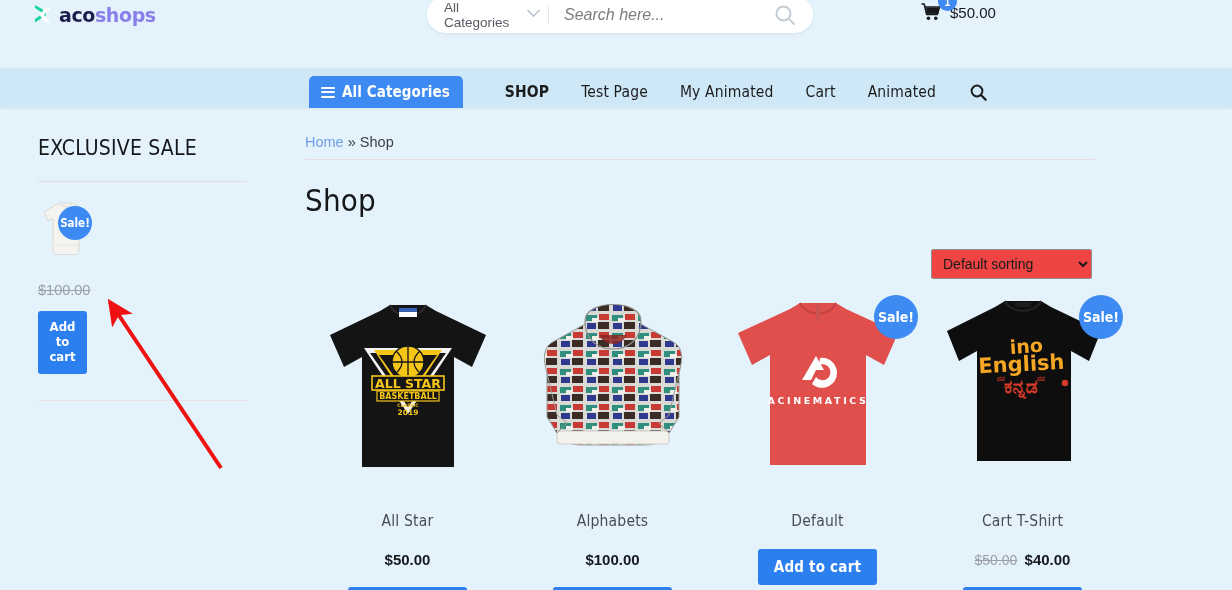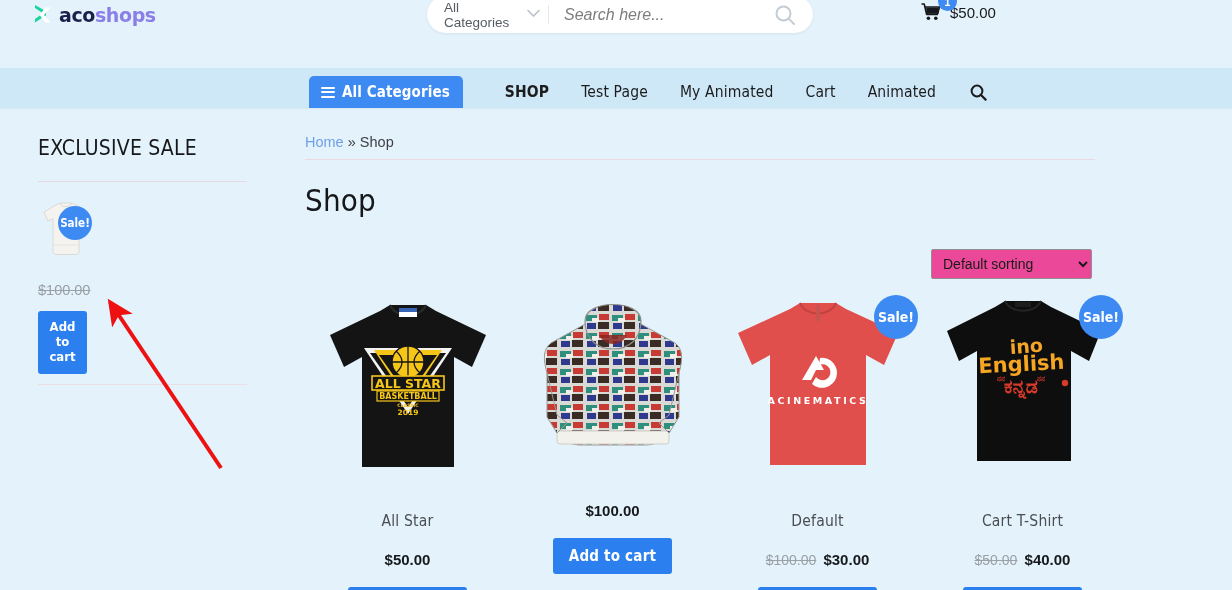--- a/index.html
+++ b/index.html
@@ -200,21 +200,21 @@
     flex: 0 0 280px;
     padding: 28px 0 0 0;
     position: relative;
   }
   .widget {
     margin: 0 33px 0 38px;
     border: 1px solid #ecdfe3;
     border-top: none;
     border-left: none;
     border-right: none;
-    padding-bottom: 10px;
+    padding-bottom: 26px;
   }
   .widget-title {
     font-size: 21px;
     color: #15171a;
     font-family: "DejaVu Sans Condensed", "Liberation Sans Narrow", "Liberation Sans", sans-serif;
     letter-spacing: 0.2px;
     margin: 0 0 21px 0;
     font-weight: normal;
   }
   .widget-divider {
@@ -311,21 +311,21 @@
     width: 787px;
   }
   .result-count { font-size: 15px; color: #3a3d42; }
   .sort-select {
     margin-left: auto;
     font-size: 14px;
     font-family: "Liberation Sans", sans-serif;
     padding: 5px 6px 5px 7px;
     border: 1px solid #8f8f8f;
     border-radius: 2px;
-    background: #ec4899;
+    background: #ef4444;
     color: #1a1a1a;
     width: 161px;
     cursor: pointer;
   }
 
   .products {
     display: flex;
     margin-top: 16px;
     gap: 0;
   }
@@ -561,20 +561,21 @@
             <g>
               <path d="M54 28 C54 8 106 8 106 28 L142 48 C150 54 150 64 146 78 L140 122 C140 140 128 150 112 150 L48 150 C32 150 20 140 20 122 L14 78 C10 64 10 54 18 48 Z" fill="url(#patchPat)" stroke="#9a9a96" stroke-width="1"></path>
               <path d="M52 26 C52 4 108 4 108 26 C108 44 96 54 80 54 C64 54 52 44 52 26 Z" fill="url(#patchPat)" stroke="#8e8e8a" stroke-width="1.2"></path>
               <path d="M66 40 C72 52 88 52 94 40" fill="#8c2520" opacity="0.85"></path>
               <rect x="24" y="136" width="112" height="13" rx="3" fill="#f2f1ec" stroke="#cfcec9" stroke-width="1"></rect>
               <path d="M14 78 L24 120 L34 128 L24 138 L14 122 Z" fill="url(#patchPat)" stroke="#9a9a96" stroke-width="1"></path>
               <path d="M146 78 L136 120 L126 128 L136 138 L146 122 Z" fill="url(#patchPat)" stroke="#9a9a96" stroke-width="1"></path>
             </g>
           </svg>
         </div>
+        <div class="product-name">Alphabets</div>
         <div class="product-price">
           <span class="price-new">$100.00</span>
         </div>
         <button class="addcart">Add to cart</button>
       </div>
 
       <div class="product">
         <div class="product-media">
           <svg width="180" height="186" viewBox="0 0 180 186">
             <path d="M62 14 L72 8 L108 8 L118 14 L170 38 L156 70 L138 60 L138 170 L42 170 L42 60 L24 70 L10 38 Z" fill="#e04f4c"></path>
@@ -582,24 +583,20 @@
             <rect x="88" y="10" width="4" height="16" fill="#c9534f"></rect>
             <g transform="translate(90,75)">
               <path d="M-16 10 L-2 -14 L6 0 L-2 0 L-7 10 Z" fill="#ffffff"></path>
               <path d="M2 -12 A15 15 0 1 1 -6 14 L-2 7 A8 8 0 1 0 1 -5 Z" fill="#ffffff"></path>
               <text x="0" y="34" font-family="'DejaVu Sans',sans-serif" font-size="9.5" font-weight="bold" fill="#ffffff" text-anchor="middle" letter-spacing="2.6">ACINEMATICS</text>
             </g>
           </svg>
           <span class="sale-bubble">Sale!</span>
         </div>
         <div class="product-name">Default</div>
-        <div class="product-price">
-          <span class="price-old">$100.00</span>
-          <span class="price-new">$30.00</span>
-        </div>
         <button class="addcart">Add to cart</button>
       </div>
 
       <div class="product">
         <div class="product-media">
           <svg width="172" height="186" viewBox="0 0 172 186">
             <path d="M58 12 L68 6 L104 6 L114 12 L164 36 L152 66 L134 56 L134 166 L40 166 L40 56 L22 66 L10 36 Z" fill="#0e0e0e"></path>
             <path d="M68 6 C74 19 98 19 104 6" fill="none" stroke="#242424" stroke-width="2"></path>
             <rect x="78" y="7" width="16" height="5" fill="#1d1d1d"></rect>
             <circle cx="128" cy="88" r="3.2" fill="#d63a2a"></circle>

